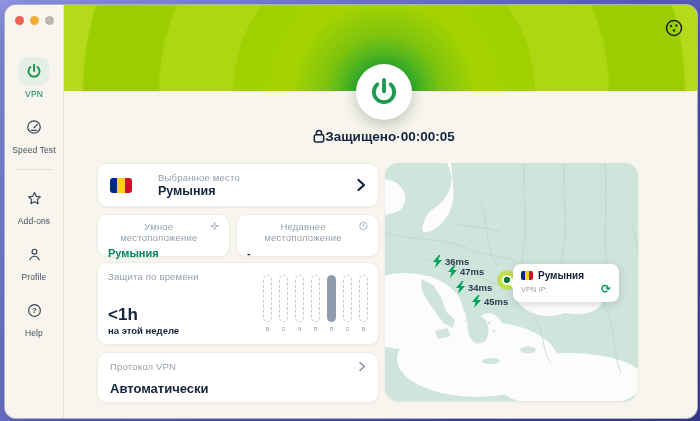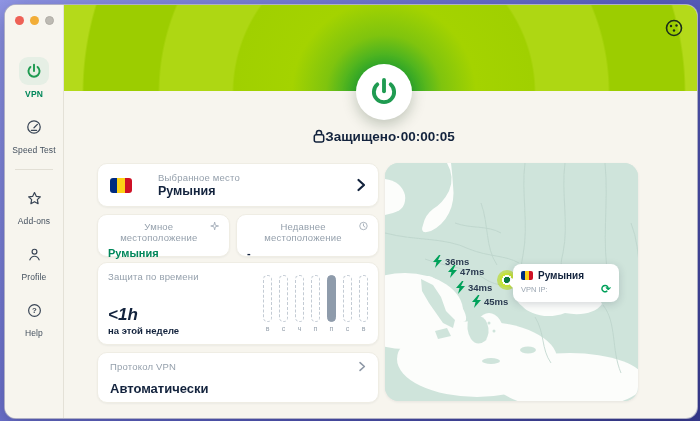--- a/index.html
+++ b/index.html
@@ -14,21 +14,21 @@
   .traffic{position:absolute;top:11px;left:10px;display:flex;gap:6px;}
   .light{width:9px;height:9px;border-radius:50%;}
   .light.red{background:#ee6156;}
   .light.yellow{background:#f2ad37;}
   .light.gray{background:#bdbab3;border:1px solid #b0ada6;box-sizing:border-box;}
   .nav{position:absolute;top:38px;left:0;right:0;display:flex;flex-direction:column;align-items:center;}
   .nav-item{display:flex;flex-direction:column;align-items:center;cursor:pointer;margin-top:14px;width:100%;}
   .nav-item .iconbox{width:30px;height:28px;display:flex;align-items:center;justify-content:center;border-radius:9px;}
   .nav-item.active .iconbox{background:#e6efe5;}
   .nav-label{font-size:8.5px;color:#44505e;margin-top:4px;letter-spacing:.1px;}
-  .nav-item.active .nav-label{color:var(--accent-green,#00875a);font-weight:bold;}
+  .nav-item.active .nav-label{color:var(--accent-green,#00875a);font-weight:normal;}
   .side-divider{width:38px;border-top:1px solid #e2dfd5;margin:14px auto 0 auto;}
   
   .header{position:absolute;left:58px;top:0;width:634px;height:86px;
     background:radial-gradient(circle at 321px 88px,
       #00a23f 0px,#2ca92c 26px,#7fc40e 58px,#a4d300 92px,#a0d000 150px,
       #aed713 152px,#aed713 224px,#9ccd00 226px,#9ccd00 300px,
       #b4da1a 302px,#b4da1a 390px,#a2d206 392px,#a2d206 470px,#bade24 472px);}
   .globe-btn{position:absolute;top:13px;right:13px;width:20px;height:20px;cursor:pointer;}
   .power-btn{position:absolute;left:351px;top:59px;width:56px;height:56px;border-radius:50%;
     background:#ffffff;box-shadow:0 5px 14px rgba(30,60,30,.25);display:flex;align-items:center;
@@ -46,21 +46,21 @@
   .sel-texts{margin-left:26px;flex:1;}
   .sel-value{font-size:12.5px;font-weight:bold;color:var(--navy,#13233d);margin-top:1px;}
   .duo-card{top:209px;height:43px;padding:6px 10px;}
   .duo-head{display:flex;align-items:flex-start;justify-content:space-between;text-align:center;}
   .duo-value{font-size:11px;font-weight:bold;margin-top:4px;}
   .smart{left:92px;width:133px;}
   .smart .duo-value{color:var(--accent-green,#00875a);}
   .recent{left:231px;width:143px;}
   .recent .duo-value{color:var(--navy,#13233d);}
   .time-card{left:92px;top:257px;width:282px;height:83px;padding:8px 10px;}
-  .time-value{position:absolute;left:10px;top:42px;font-size:17px;font-weight:bold;color:var(--navy,#13233d);font-style:italic;}
+  .time-value{position:absolute;left:10px;top:42px;font-size:17px;font-weight:bold;color:var(--navy,#13233d);}
   .time-sub{position:absolute;left:10px;top:62px;font-size:9.5px;font-weight:bold;color:var(--navy,#13233d);}
   .bars{position:absolute;right:10px;top:12px;display:flex;gap:7px;}
   .bar-col{display:flex;flex-direction:column;align-items:center;}
   .bar{width:9px;height:47px;border:1px dashed #c3cbd4;border-radius:5px;box-sizing:border-box;}
   .bar.filled{background:#8e9bab;border:1px solid #8e9bab;}
   .day{font-size:7px;color:#95a0ac;margin-top:3px;}
   .proto-card{left:92px;top:347px;width:282px;height:51px;padding:8px 12px;cursor:pointer;}
   .proto-head{display:flex;align-items:center;justify-content:space-between;}
   .proto-value{font-size:13px;font-weight:bold;color:var(--navy,#13233d);margin-top:9px;}
   

